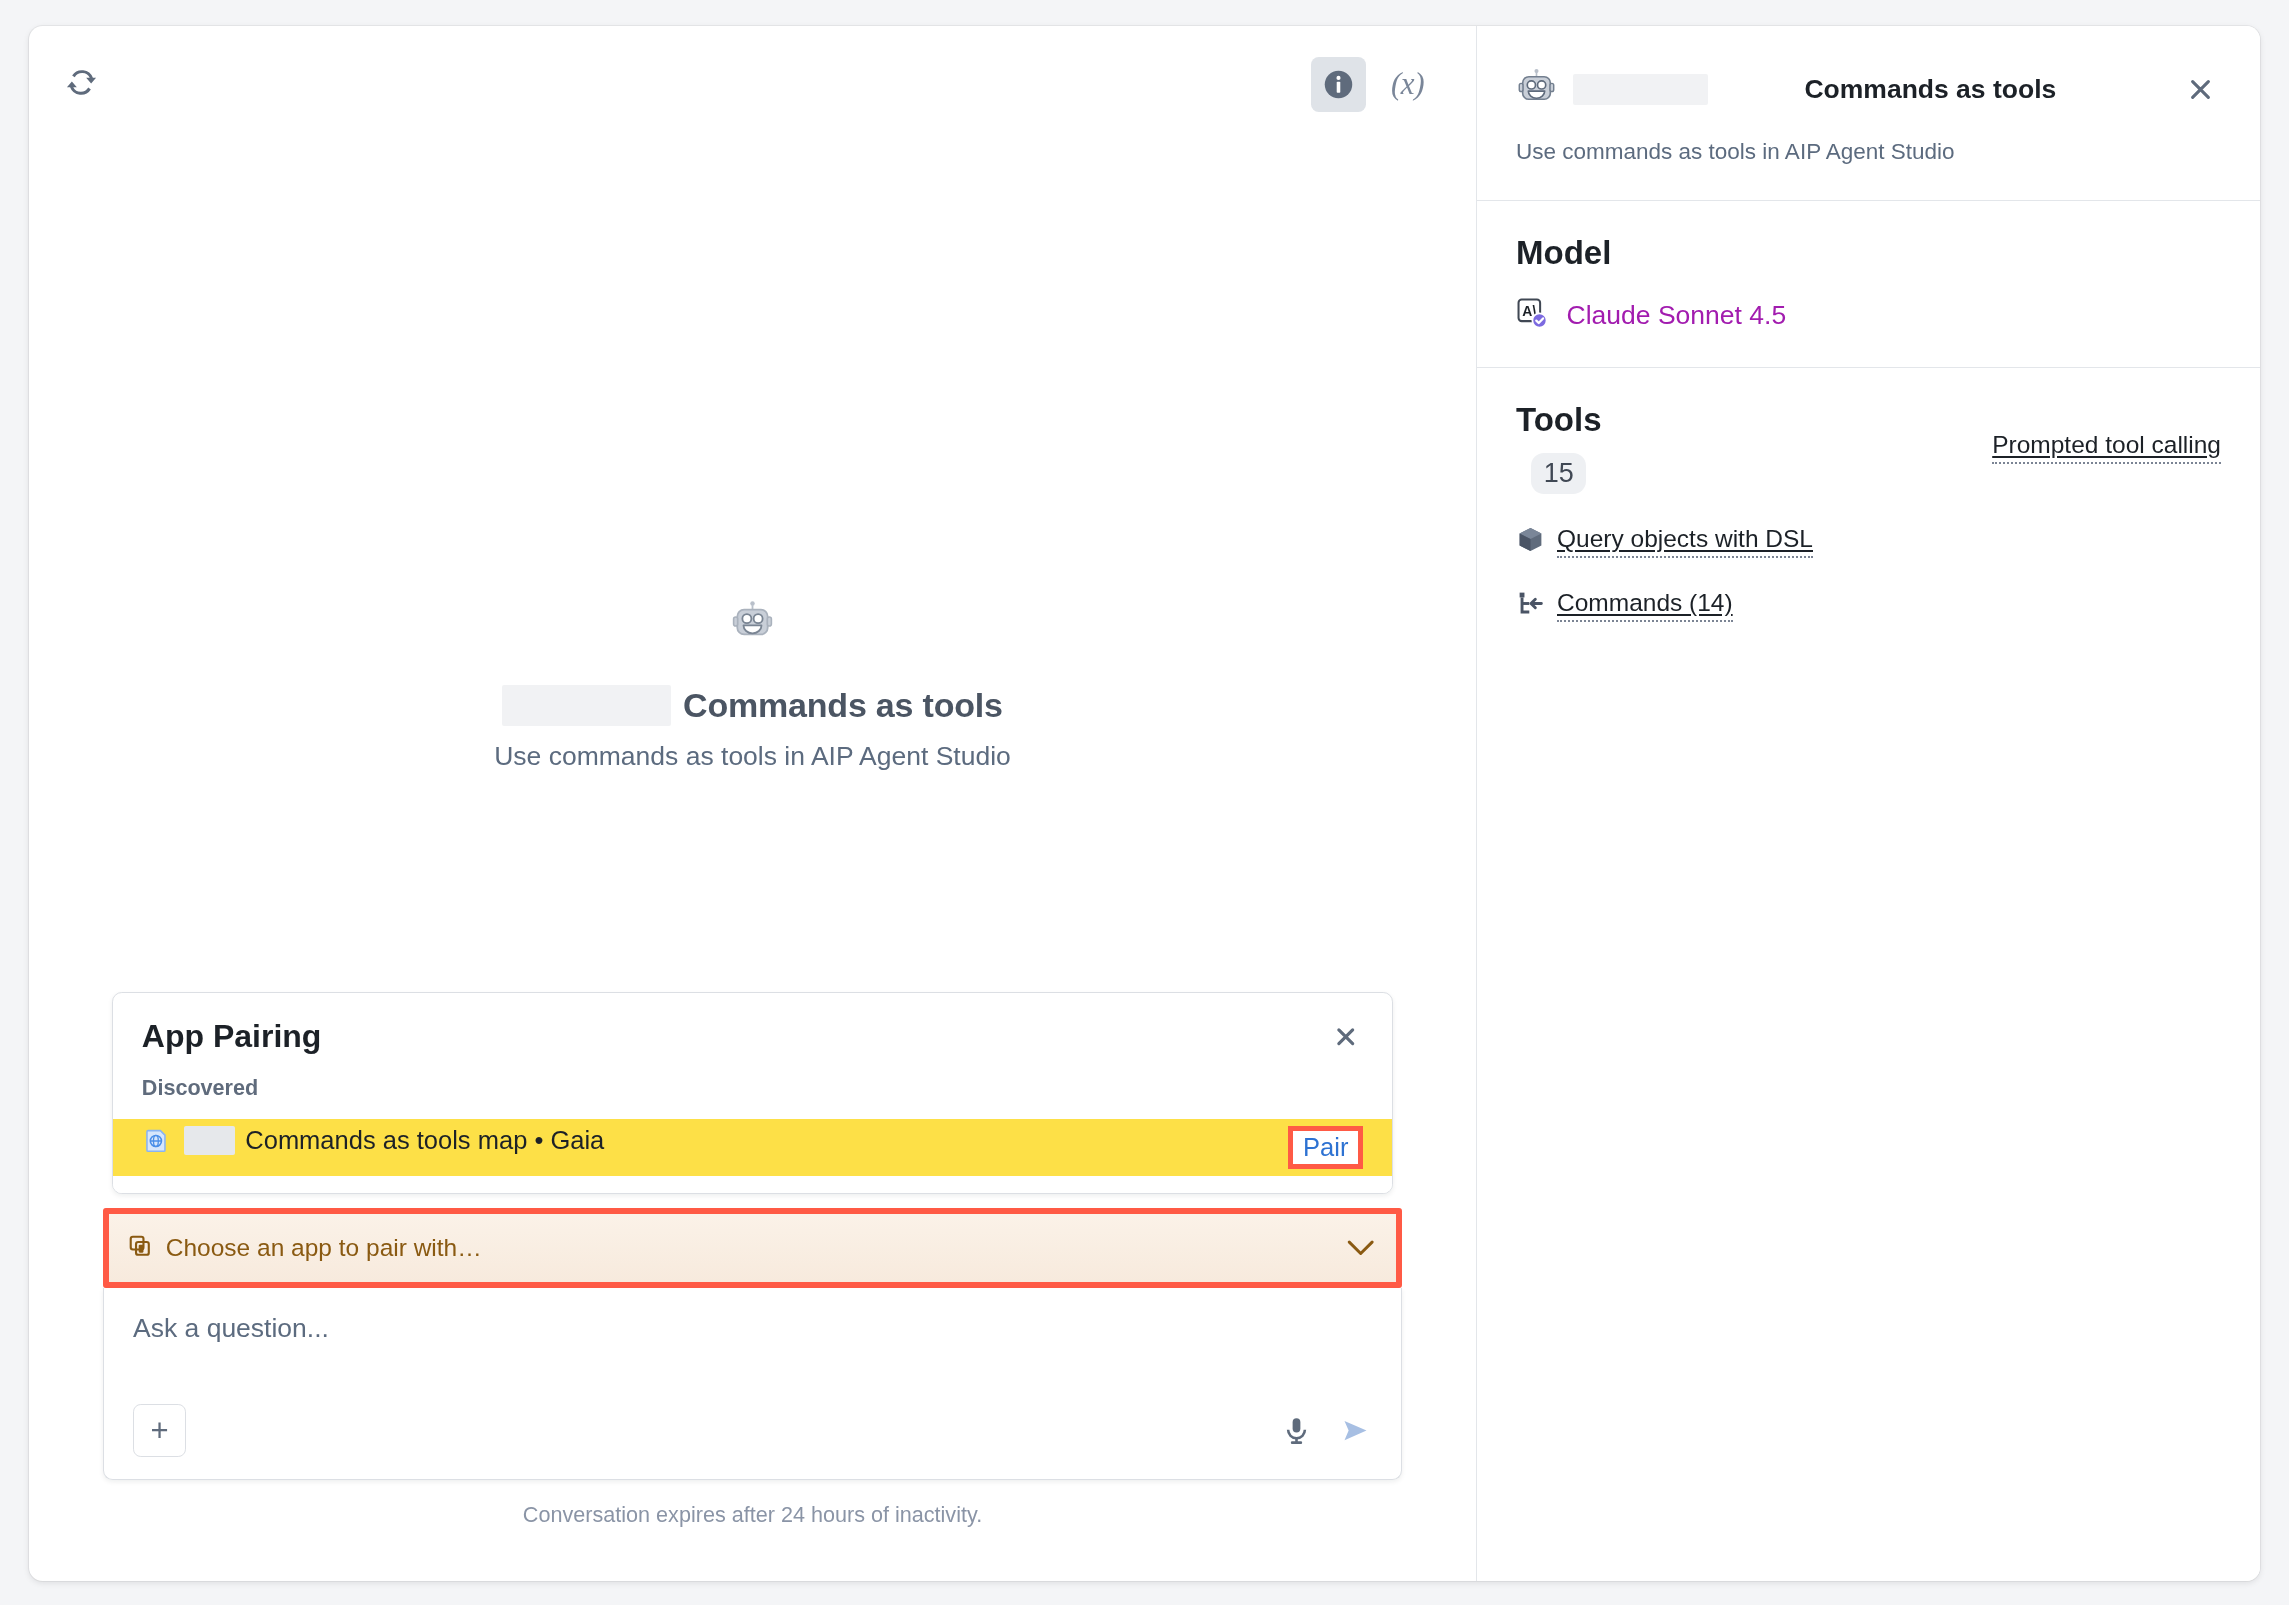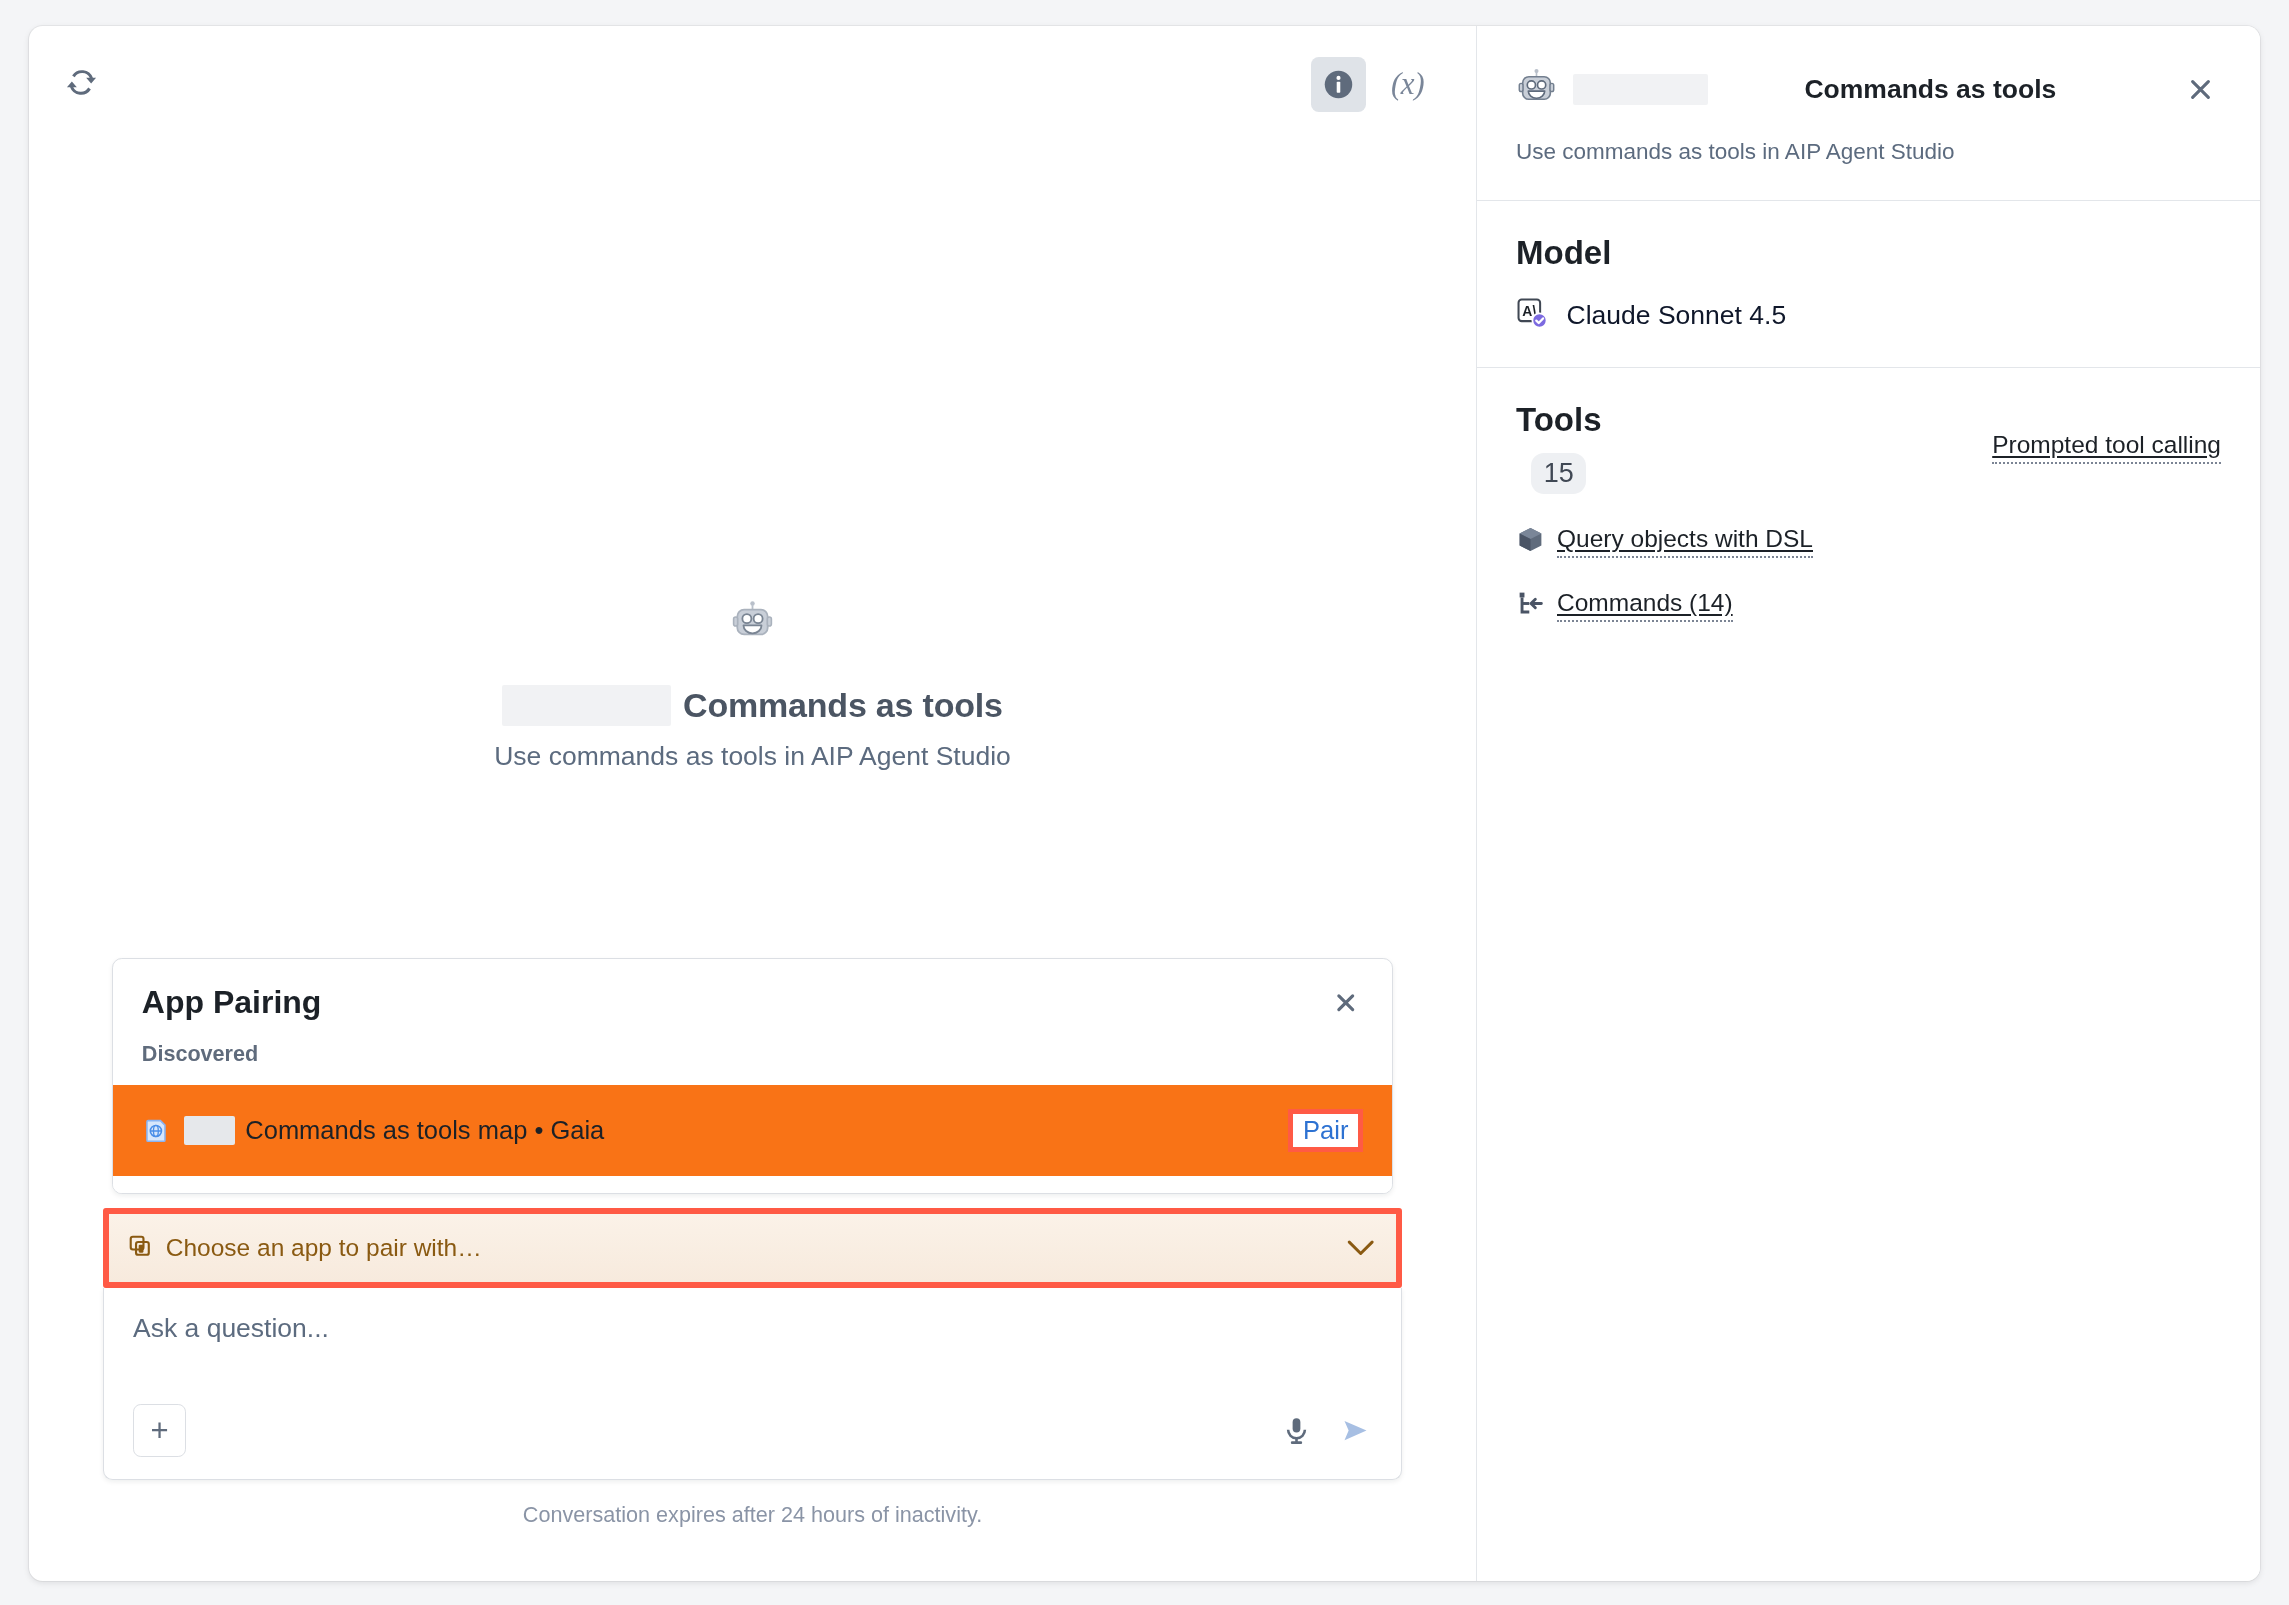--- a/index.html
+++ b/index.html
@@ -104,23 +104,23 @@
   }
   .pairing-title {
     font-size: 32px; font-weight: bold; color: #1c2127;
   }
   .close-x { cursor: pointer; padding: 5.9px; display: flex; }
   .discovered-label {
     font-size: 21.6px; font-weight: bold; color: #5f6b7c;
     padding: 9.8px 29px 17.6px 29px;
   }
   .discovered-row {
-    display: flex; align-items: center;
-    background: #f97316;
-    padding: 24px 29px;
+    display: flex; align-items: flex-start;
+    background: #fde047;
+    padding: 7px 29px;
     gap: 0;
   }
   .globe-wrap { display:flex; align-items:center; margin-right: 5.9px;}
   .redacted.sm { width: 51px; height: 29px; margin: 0 9.8px 0 7.8px; background:#e6e8eb;}
   .discovered-name {
     font-size: 25.5px; color: #1c2127; flex: 1 1 auto;
   }
   .pair-highlight {
     border: 5.9px solid #ff5a45;
     background: #ffffff;
@@ -216,21 +216,21 @@
     border-top: 1px solid #e3e6ea;
     padding: 33px 39px 33px 39px;
   }
   .section-title {
     font-size: 33px; font-weight: bold; color: #1c2127;
   }
   .model-row {
     display: flex; align-items: center;
     margin-top: 25.5px; gap: 17.6px;
   }
-  .model-name { font-size: 26.5px; color: #0f172a; }
+  .model-name { font-size: 26.5px; color: #a21caf; }
   .tools-head {
     display: flex; align-items: center; justify-content: space-between;
   }
   .tools-left { display: flex; align-items: center; gap: 13.7px; flex-direction: column; }
   .count-badge {
     background: #eef0f3;
     color: #404854;
     font-size: 27px;
     border-radius: 13px;
     padding: 4.9px 12.7px;

